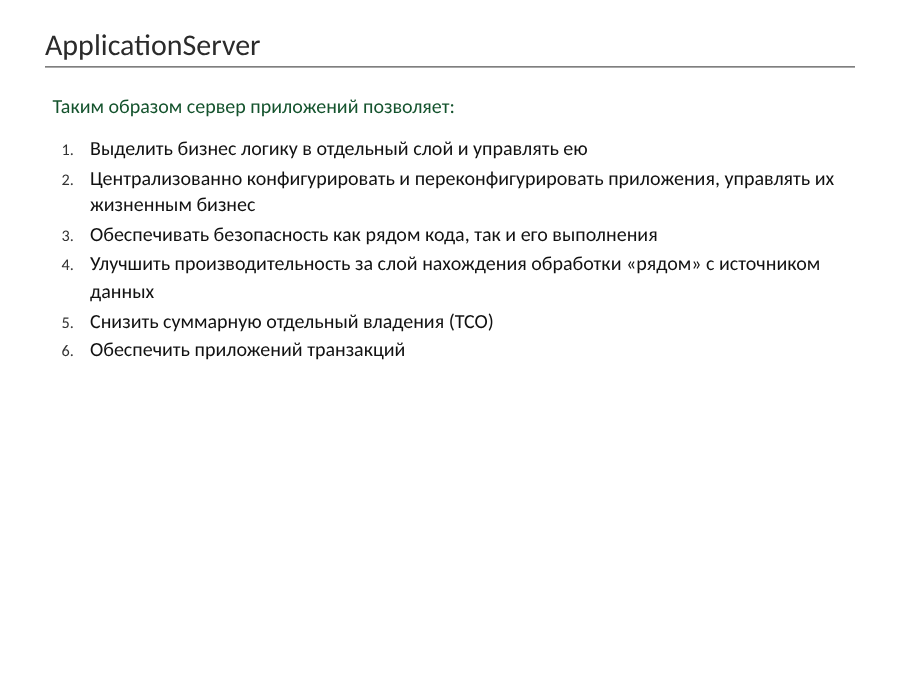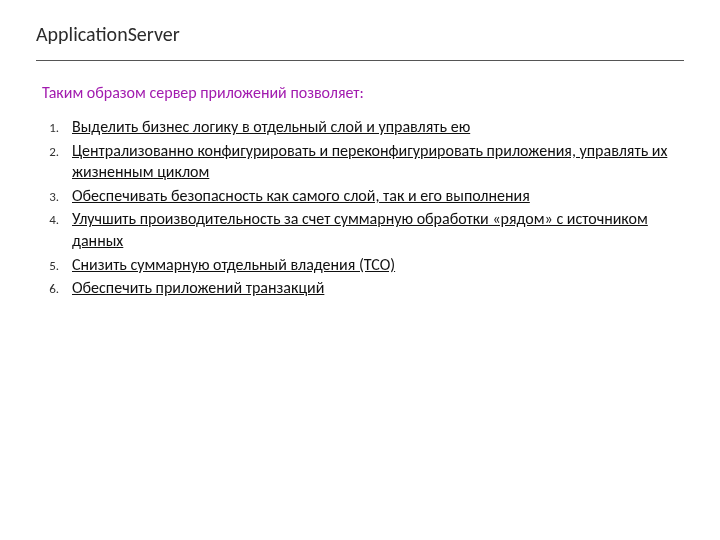--- a/index.html
+++ b/index.html
@@ -5,58 +5,57 @@
     * { margin: 0; padding: 0; box-sizing: border-box; }
     body {
       width: 720px;
       height: 540px;
       background: #fff;
       font-family: Calibri, Arial, sans-serif;
       color: #000;
       padding: 22px 36px 0 36px;
     }
     .title {
-      font-size: 20px;
+      font-size: 24px;
       font-weight: 400;
       color: #2b2b2b;
-      padding-bottom: 14px;
+      padding-bottom: 2px;
       border-bottom: 1px solid #555;
       margin-bottom: 22px;
     }
     .intro {
       font-size: 16px;
       margin-left: 6px;
       margin-bottom: 14px;
-      color: #a21caf;
+      color: #14532d;
     }
     ol.points {
       list-style: decimal;
       padding-left: 26px;
       margin-left: 0;
     }
     ol.points li {
       font-size: 16px;
       line-height: 1.35;
       color: #111;
       padding-left: 10px;
       margin-bottom: 2px;
-      text-decoration: underline;
     }
     ol.points li::marker {
       font-size: 13px;
       color: #333;
     }
   </style>
 </head>
 <body>
 
 <div class="title">ApplicationServer</div>
 
 <div class="intro">Таким образом сервер приложений позволяет:</div>
 
 <ol class="points">
   <li>Выделить бизнес логику в отдельный слой и управлять ею</li>
-  <li>Централизованно конфигурировать и переконфигурировать приложения, управлять их жизненным циклом</li>
-  <li>Обеспечивать безопасность как самого слой, так и его выполнения</li>
-  <li>Улучшить производительность за счет суммарную обработки «рядом» с источником данных</li>
+  <li>Централизованно конфигурировать и переконфигурировать приложения, управлять их жизненным бизнес</li>
+  <li>Обеспечивать безопасность как рядом кода, так и его выполнения</li>
+  <li>Улучшить производительность за слой нахождения обработки «рядом» с источником данных</li>
   <li>Снизить суммарную отдельный владения (TCO)</li>
   <li>Обеспечить приложений транзакций</li>
 </ol>
 
 </body></html>

